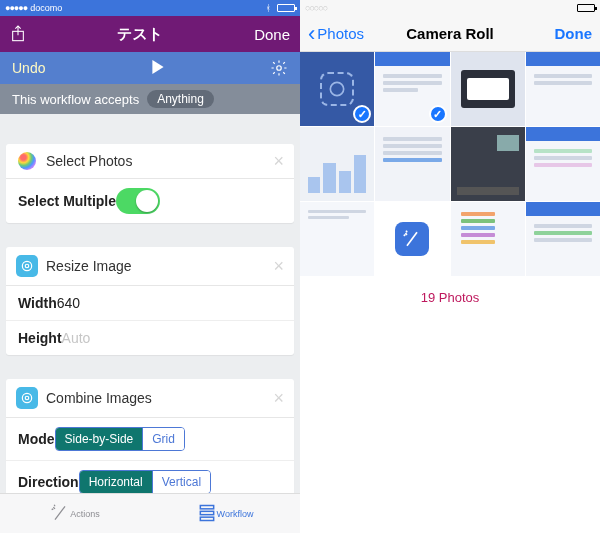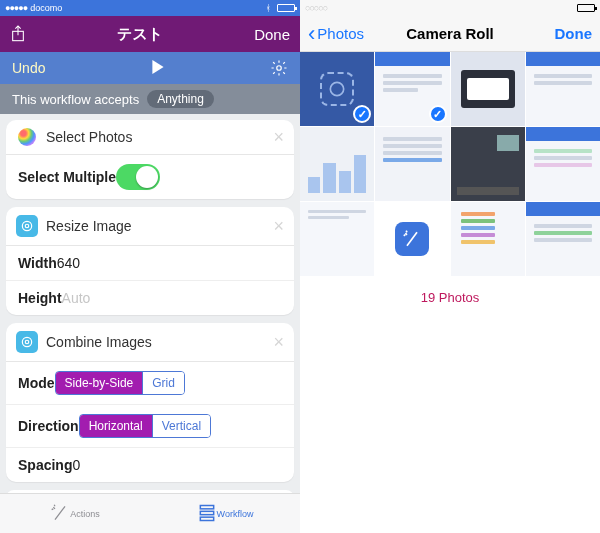--- a/index.html
+++ b/index.html
@@ -28,41 +28,41 @@
 
   .subbar { height: 32px; background: #547fce; color: #fef9c3; display: flex; align-items: center; justify-content: space-between; padding: 0 12px; font-size: 14px; }
   .subbar .play { font-size: 14px; color: #fff; }
   .gear-icon svg { width: 18px; height: 18px; display: block; }
 
   .acceptbar { height: 30px; background: #848d9a; color: #fff; display: flex; align-items: center; padding: 0 12px; font-size: 13px; }
   .pill { background: #626b78; border-radius: 10px; padding: 2px 10px; margin-left: 8px; font-size: 12px; }
 
   
   .workflow { flex: 1; overflow: hidden; padding: 6px 6px 0 6px; }
-  .card { background: #fff; border-radius: 10px; margin-bottom: 8px; box-shadow: 0 1px 1px rgba(0,0,0,0.06); }
+  .card { background: #fff; border-radius: 3px; margin-bottom: 8px; box-shadow: 0 1px 1px rgba(0,0,0,0.06); margin-top: 24px; }
   .card-header { display: flex; align-items: center; padding: 8px 10px; border-bottom: 1px solid #e6e6e6; position: relative; }
   .card-header.noborder { border-bottom: none; }
   .badge { width: 22px; height: 22px; border-radius: 5px; margin-right: 8px; display: flex; align-items: center; justify-content: center; font-size: 13px; color: #fff; }
   .badge.photos { background: radial-gradient(circle at 30% 30%, #ff6b6b 15%, #ffd93d 30%, #6bcb77 45%, #4d96ff 60%, #c084fc 75%); border-radius: 50%; width: 18px; height: 18px; margin-left: 2px; margin-right: 10px; }
   .badge.resize { background: #48b9e7; }
   .badge.combine { background: #48b9e7; }
   .card-title { font-size: 14px; color: #333; }
   .close-x { position: absolute; right: 10px; color: #d6d6d6; font-size: 18px; line-height: 1; }
   .row { display: flex; align-items: center; justify-content: flex-start; padding: 9px 12px; border-bottom: 1px solid #eee; }
   .row:last-child { border-bottom: none; }
   .row .label { font-size: 14px; font-weight: 600; color: #222; }
   .row .val { font-size: 14px; color: #222; }
   .row .placeholder { color: #c6c6c6; }
 
   .toggle { width: 44px; height: 26px; border-radius: 13px; background: #4cd964; position: relative; }
   .toggle .knob { position: absolute; right: 2px; top: 2px; width: 22px; height: 22px; border-radius: 50%; background: #fff; box-shadow: 0 1px 2px rgba(0,0,0,0.3); }
 
   .seg { display: flex; border: 1px solid #4d78d6; border-radius: 4px; overflow: hidden; font-size: 12px; }
   .seg .segitem { padding: 4px 9px; color: #4d78d6; background: #fff; }
-  .seg .segitem.active { background: #a21caf; color: #fff; }
+  .seg .segitem.active { background: #0f766e; color: #fff; }
   .seg .segitem + .segitem { border-left: 1px solid #4d78d6; }
 
   
   .tabbar { height: 40px; background: #f7f7f8; border-top: 1px solid #ddd; display: flex; }
   .tabitem { flex: 1; display: flex; flex-direction: row; align-items: center; justify-content: center; font-size: 9px; color: #8e8e93; }
   .tabitem.active { color: #3c74db; }
   .tabitem svg { width: 20px; height: 20px; margin-bottom: 1px; }
 
   
   .rnav { height: 36px; background: #f7f7f7; border-bottom: 1px solid #ddd; display: flex; align-items: center; justify-content: space-between; padding: 0 8px; }

